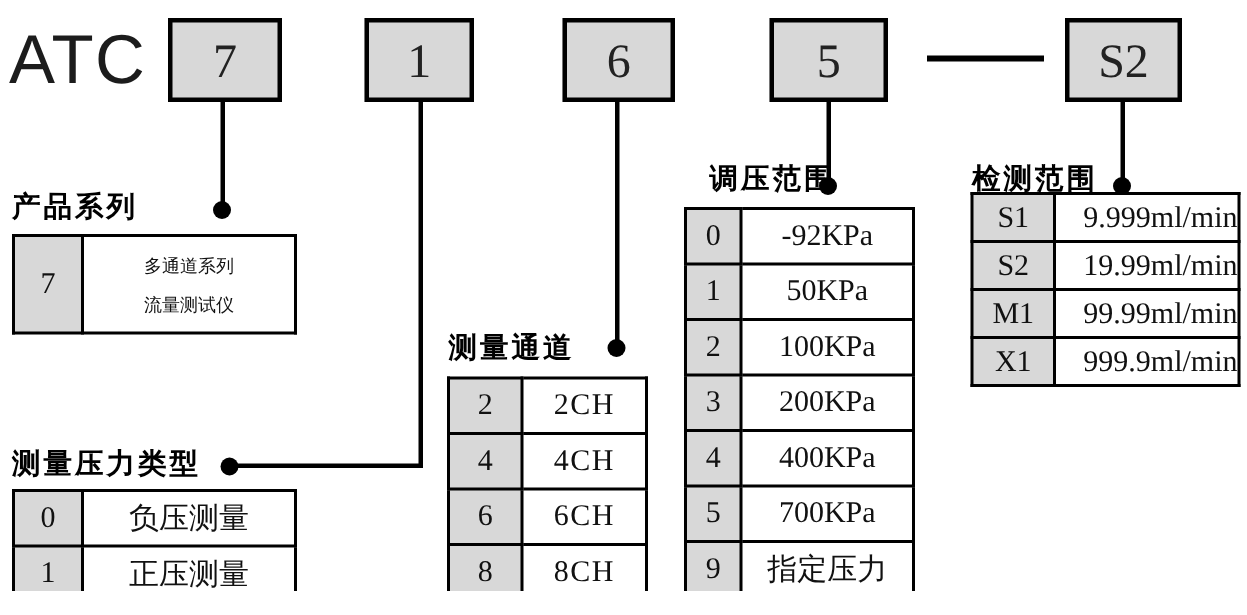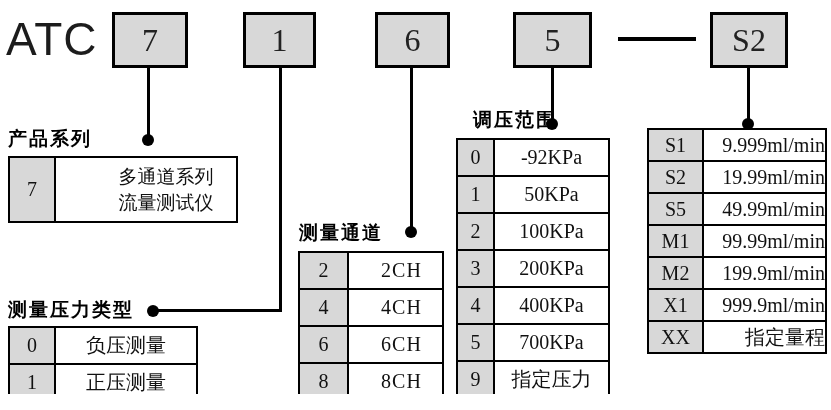--- a/index.html
+++ b/index.html
@@ -32,27 +32,27 @@
   }
   table.spec { position:absolute; border-collapse:collapse; background:#fff; }
   table.spec td {
     border:2px solid #000; text-align:center; vertical-align:middle; padding:0;
     font-family:"Liberation Serif", serif; font-size:20px; color:#111;
   }
   td.code { background:#d8d8d8; }
   
   .t-series td { height:63px; }
   .t-series td.code { width:44px; }
-  .t-series td.desc { width:140px; font-size:19px; line-height:26px; white-space:pre-line;padding-left:40px; }
+  .t-series td.desc { width:140px; font-size:12px; line-height:26px; white-space:pre-line; }
   .t-ptype td { height:35px; }
   .t-ptype td.code { width:44px; }
   .t-ptype td.desc { width:140px; }
   .t-chan td { height:35px; }
   .t-chan td.code { width:47px; }
-  .t-chan td.desc { width:81px; letter-spacing:1px;padding-left:12px; }
+  .t-chan td.desc { width:81px; letter-spacing:1px; }
   .t-reg td { height:35px; }
   .t-reg td.code { width:35px; }
   .t-reg td.desc { width:113px; }
   .t-det td { height:30px; }
   .t-det td.code { width:53px; }
   .t-det td.desc { width:121px;text-align:right; }
 </style>
 </head>
 <body>
 
@@ -89,20 +89,21 @@
   <div class="vline" style="left:551px; top:68px; height:52px;"></div>
   <div class="dot" style="left:546px; top:118px;"></div>
 
   <div class="vline" style="left:747px; top:68px; height:52px;"></div>
   <div class="dot" style="left:742px; top:118px;"></div>
 
   <div class="sec-label" style="left:8px;   top:127px;text-align:center;">产品系列</div>
   <div class="sec-label" style="left:8px;   top:298px;text-align:right;">测量压力类型</div>
   <div class="sec-label" style="left:299px; top:221px;">测量通道</div>
   <div class="sec-label" style="left:452px; top:108px;margin-left:21px;">调压范围</div>
+  <div class="sec-label" style="left:648px; top:108px;">检测范围</div>
 
   <table class="spec t-series" style="left:8px; top:156px;">
     <tbody>
         <tr>
       <td class="code">7</td>
       <td class="desc">多通道系列
 流量测试仪</td>
     </tr>
   </tbody>
     </table>
@@ -178,35 +179,23 @@
     <tbody>
         <tr>
       <td class="code">S1</td>
       <td class="desc">9.999ml/min</td>
     </tr>
     <tr>
       <td class="code">S2</td>
       <td class="desc">19.99ml/min</td>
     </tr>
     <tr>
-      <td class="code">S5</td>
-      <td class="desc">49.99ml/min</td>
-    </tr>
-    <tr>
       <td class="code">M1</td>
       <td class="desc">99.99ml/min</td>
     </tr>
     <tr>
-      <td class="code">M2</td>
-      <td class="desc">199.9ml/min</td>
-    </tr>
-    <tr>
       <td class="code">X1</td>
       <td class="desc">999.9ml/min</td>
     </tr>
-    <tr>
-      <td class="code">XX</td>
-      <td class="desc">指定量程</td>
-    </tr>
   </tbody>
     </table>
 
 </div>
 
 </body></html>

